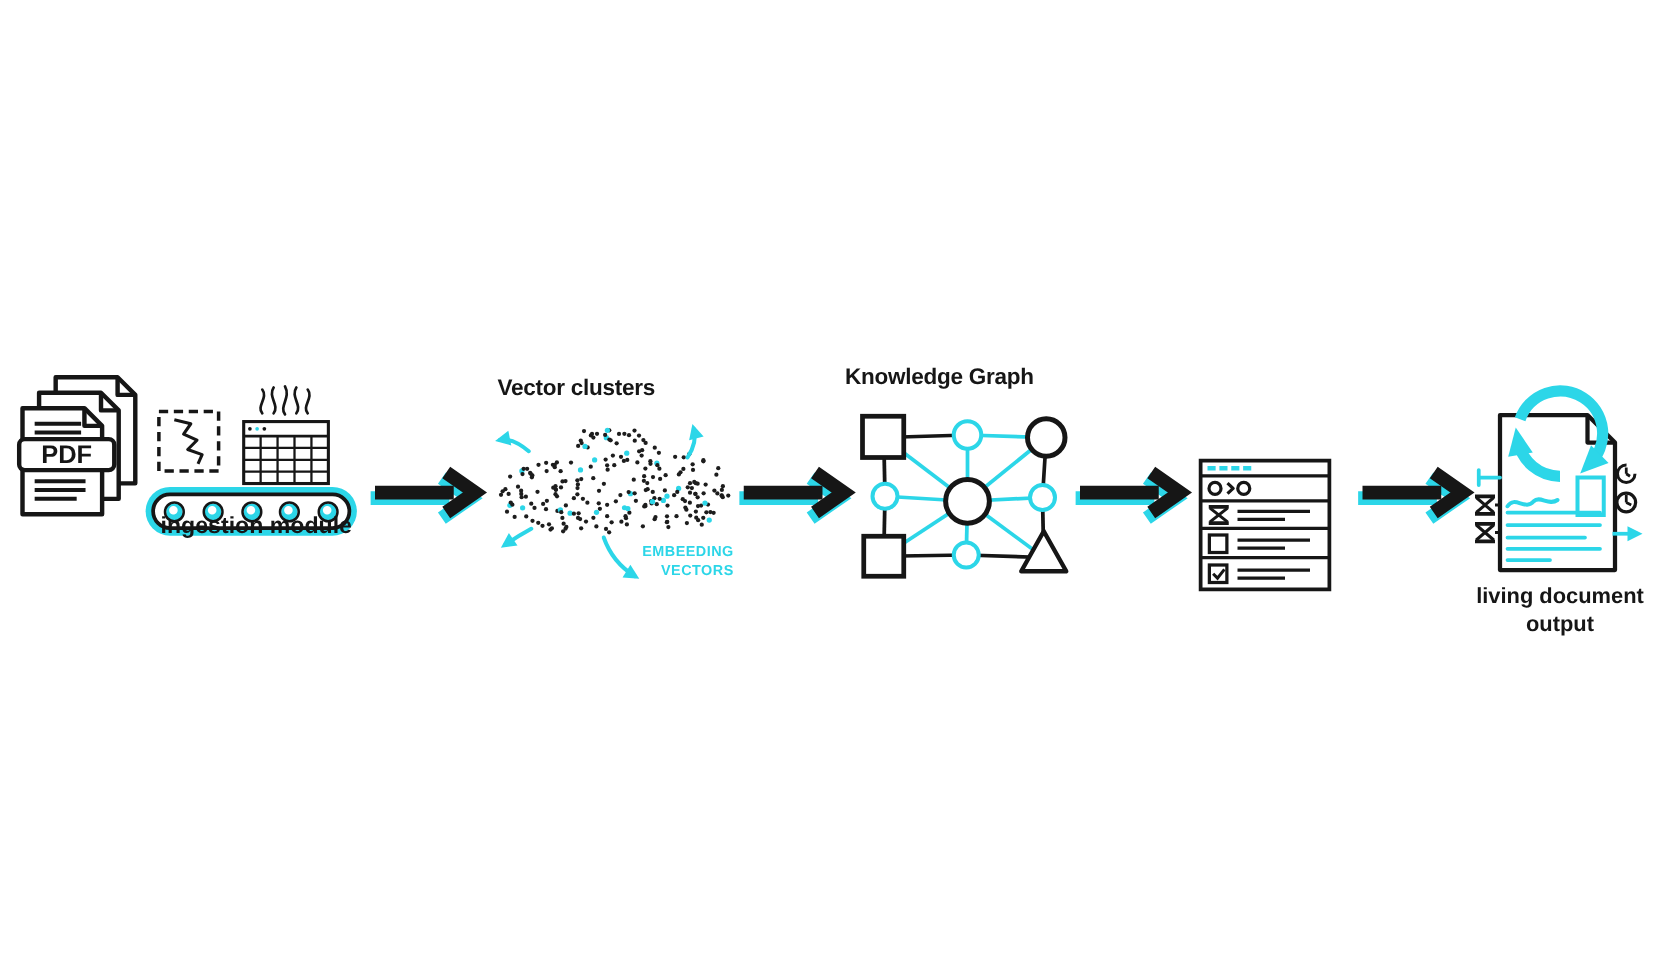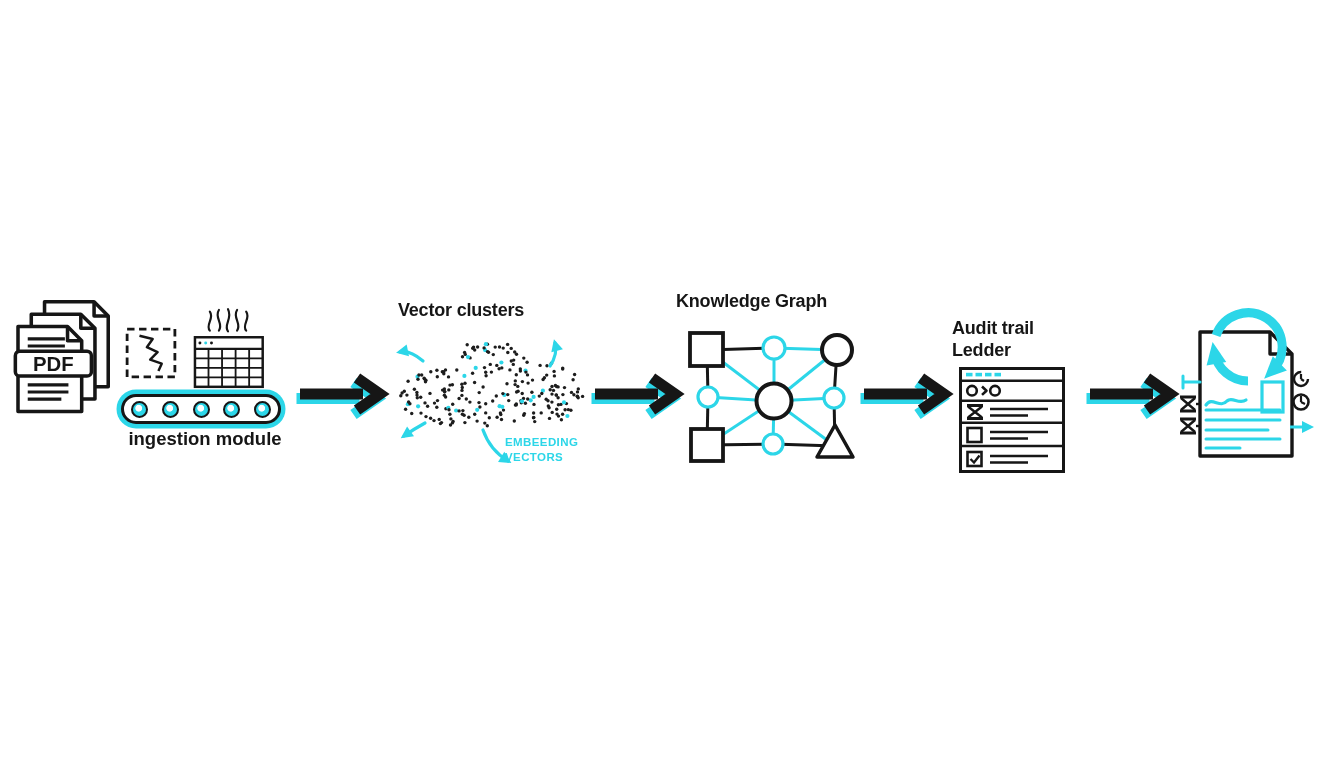--- a/index.html
+++ b/index.html
@@ -3,21 +3,21 @@
 <meta charset="utf-8">
 <style>
   :root{ --accent:#2cd6e8; --ink:#161616; --bg:#ffffff; --dot:#1d1d1d; }
   *{margin:0;padding:0;box-sizing:border-box;}
   html,body{background:#fff;}
   #canvas{position:relative;width:1344px;height:768px;background:var(--bg);overflow:hidden;
           font-family:"Liberation Sans","DejaVu Sans",sans-serif;color:var(--ink);}
   .abs{position:absolute;}
   .stage-title{font-weight:700;color:var(--ink);text-align:left;font-size:18px;line-height:22px;letter-spacing:-0.2px;}
   .stage-label{font-weight:700;color:var(--ink);text-align:center;font-size:18.5px;line-height:23px;}
-  .cy-note{color:var(--accent);font-weight:700;font-size:11.5px;line-height:15px;letter-spacing:0.4px;}
+  .cy-note{color:var(--accent);font-weight:700;font-size:11.5px;line-height:15px;text-align:right;letter-spacing:0.4px;}
   .ink-s{stroke:var(--ink);fill:none;}
   .cy-s{stroke:var(--accent);fill:none;}
   .wfill{fill:#fff;}
   .cyf{fill:var(--accent);}
   .inkf{fill:var(--ink);}
   svg{display:block;overflow:visible;}
   
   .conveyor{border:3px solid var(--ink);border-radius:18px;box-shadow:0 0 0 4.5px var(--accent);
             display:flex;justify-content:space-between;align-items:center;padding:0 7px;background:#fff;}
   .roller{width:17px;height:17px;border-radius:50%;border:2.8px solid var(--ink);
@@ -68,21 +68,21 @@
   </svg>
 
   <div class="abs conveyor" style="left:121px;top:394px;width:160px;height:30px;">
     <div class="roller"></div>
     <div class="roller"></div>
     <div class="roller"></div>
     <div class="roller"></div>
     <div class="roller"></div>
   </div>
 
-  <div class="abs stage-label" style="left:96px;top:427px;width:218px;">ingestion module</div>
+  <div class="abs stage-label" style="left:96px;top:408px;width:218px;">ingestion module</div>
 
   <svg class="abs" style="left:297px;top:372px;" width="94" height="50" viewBox="0 0 94 50">
     <g class="cy-s" stroke-width="11" transform="translate(-3.5,4.5)">
         <path d="M3,22 H66"></path>
         <path d="M60,6 L83,22 L60,38" stroke-linejoin="miter"></path>
       </g>
     <g class="ink-s" stroke-width="11">
         <path d="M3,22 H66"></path>
         <path d="M60,6 L83,22 L60,38" stroke-linejoin="miter"></path>
       </g>
@@ -408,24 +408,20 @@
     <rect class="ink-s wfill" x="8" y="103" width="32" height="32" stroke-width="3.8"></rect>
     <circle class="ink-s wfill" cx="154" cy="24" r="15" stroke-width="4"></circle>
     <circle class="ink-s wfill" cx="91" cy="75" r="17.5" stroke-width="4"></circle>
     <path class="ink-s wfill" d="M152,99 L170,131 L134,131 Z" stroke-width="3.5" stroke-linejoin="round"></path>
     <circle class="cy-s wfill" cx="91" cy="22" r="11" stroke-width="3.2"></circle>
     <circle class="cy-s wfill" cx="25" cy="71" r="10" stroke-width="3.2"></circle>
     <circle class="cy-s wfill" cx="151" cy="72" r="10" stroke-width="3.2"></circle>
     <circle class="cy-s wfill" cx="90" cy="118" r="10" stroke-width="3.2"></circle>
   </svg>
 
-  <div class="abs stage-title" style="left:952px;top:317px;width:120px;">
-    <div>Audit trail</div>
-    <div>Ledder</div>
-  </div>
 
   <svg class="abs" style="left:958px;top:366px;" width="108" height="108" viewBox="0 0 108 108">
     <rect class="ink-s wfill" x="2.5" y="2.5" width="103" height="103" stroke-width="3"></rect>
     <path class="ink-s" d="M2.5,14.7 H105.5 M2.5,34.7 H105.5 M2.5,56.7 H105.5 M2.5,80 H105.5" stroke-width="2.6"></path>
     <g class="cyf">
       <rect x="8" y="6.8" width="6.5" height="3.6"></rect>
         <rect x="17.5" y="6.8" width="6.5" height="3.6"></rect>
       <rect x="27" y="6.8" width="6.5" height="3.6"></rect>
         <rect x="36.5" y="6.8" width="6.5" height="3.6"></rect>
     </g>
@@ -489,14 +485,18 @@
       <circle cx="131" cy="87" r="7" stroke-width="2.4" stroke-dasharray="33 11"></circle>
       <path d="M131,87 L131,82 M131,87 L134,89" stroke-width="2.2"></path>
     </g>
     <g class="ink-s">
       <circle cx="131" cy="110" r="7.5" stroke-width="2.6"></circle>
       <path d="M131,110 L131,104 M131,110 L135,112" stroke-width="2.2"></path>
     </g>
     <path class="cy-s" d="M120,135 H140" stroke-width="3" marker-end="url(#mkDocSm)"></path>
   </svg>
 
+  <div class="abs stage-label" style="left:1158px;top:465px;width:180px;font-size:17.5px;">
+    <div>living document</div>
+    <div>output</div>
+  </div>
 
 </div>
 
 </body></html>

